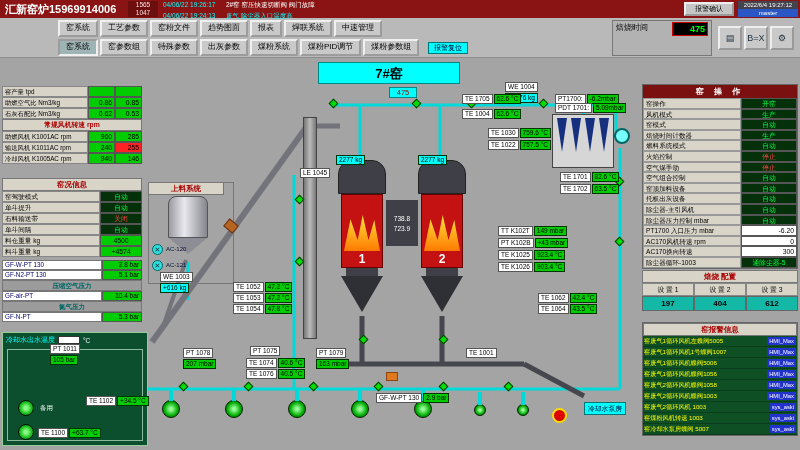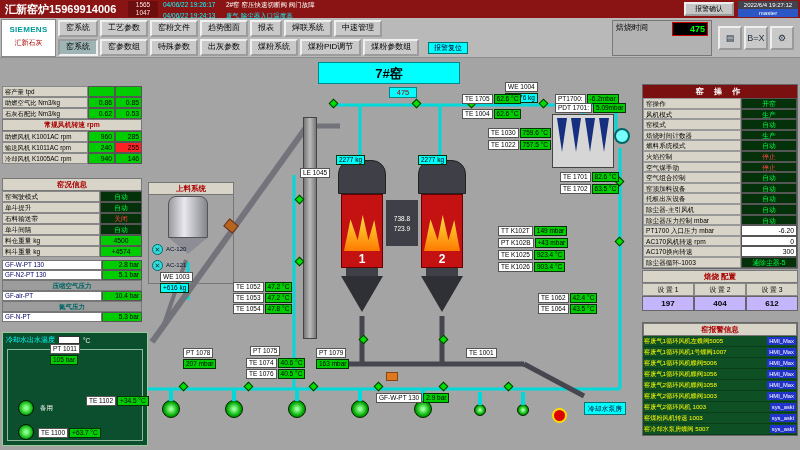--- a/index.html
+++ b/index.html
@@ -72,21 +72,21 @@
 .op-l{flex:1;background:#d8d4c8;font-size:6.6px;line-height:10px;padding-left:2px;border:1px solid #999;white-space:nowrap;overflow:hidden}
 .op-v{width:56px;font-size:6.8px;line-height:10px;text-align:center;border:1px solid #555}
 .op-v.state{background:#04300a;color:#0f4}
 .op-v.stop{background:#04300a;color:#f44}
 .op-v.num{background:#fff;color:#000;text-align:right;padding-right:2px}
 
 .settings{position:absolute;left:642px;top:270px;width:156px;z-index:4}
 .set-grid{display:flex}
 .set-col{flex:1}
 .set-l{background:#d8d4c8;font-size:6.8px;text-align:center;line-height:11px;border:1px solid #888}
-.set-v{background:#c4b5fd;font-weight:bold;font-size:8px;text-align:center;line-height:13px;border:1px solid #666}
+.set-v{background:#14b8a6;font-weight:bold;font-size:8px;text-align:center;line-height:13px;border:1px solid #666}
 
 .alarms{position:absolute;left:642px;top:322px;width:156px;z-index:4;border:1px solid #666;background:#0e5024}
 .al-row{display:flex;align-items:center;height:11px;border-bottom:1px solid #0a3d1b;padding:0 1px;cursor:pointer}
 .al-text{flex:1;color:#ff0;font-size:6.2px;white-space:nowrap;overflow:hidden}
 .al-badge{background:#23c;color:#fff;font-size:5.8px;line-height:8px;padding:0 2px;margin-left:1px}
 
 
 .cool{position:absolute;left:2px;top:332px;width:146px;height:114px;background:#0b4f2e;border:1px solid #9c9;z-index:4}
 .cool-title{display:flex;align-items:center;gap:3px;padding:2px 3px}
 .cool-name{color:#0ff;font-size:7px;white-space:nowrap}
@@ -111,21 +111,21 @@
 .crossover{position:absolute;left:386px;top:200px;width:32px;height:46px;background:#3f3f47;z-index:3;display:flex;flex-direction:column;justify-content:center;gap:3px}
 .ktemp{color:#fff;font-size:6.5px;text-align:center}
 .dust{position:absolute;left:552px;top:114px;width:62px;height:54px;background:#d6d6d6;border:1px solid #444;display:flex;justify-content:space-evenly;padding-top:3px;z-index:3}
 .bag{width:0;height:0;border-left:5px solid transparent;border-right:5px solid transparent;border-top:34px solid #16307f}
 .fanbig{position:absolute;left:614px;top:128px;width:16px;height:16px;border-radius:50%;background:#7ff;border:2px solid #066;z-index:4}
 .silo{position:absolute;left:168px;top:196px;width:40px;z-index:3}
 .silo-body{height:42px;background:linear-gradient(90deg,#9a9aa0,#e8e8ee 40%,#85858d);border:1px solid #555;border-radius:8px 8px 0 0}
 .silo-cone{width:0;height:0;border-left:19px solid transparent;border-right:19px solid transparent;border-top:16px solid #8d8d95;margin-left:1px}
 .tower{position:absolute;left:303px;top:117px;width:14px;height:222px;background:linear-gradient(90deg,#777,#bbb,#777);border:1px solid #444;z-index:2}
 .feedbox{position:absolute;left:148px;top:182px;width:86px;height:102px;border:1px solid #777;z-index:2}
-.feed-title{position:absolute;left:148px;top:182px;width:86px;z-index:3}
+.feed-title{position:absolute;left:148px;top:182px;width:76px;z-index:3}
 .skipcar{position:absolute;left:226px;top:220px;width:10px;height:12px;background:#b5651d;border:1px solid #632;transform:rotate(-50deg);z-index:3}
 .vibro{position:absolute;left:386px;top:372px;width:12px;height:9px;background:#e07820;border:1px solid #841;z-index:4}
 .fan-sm{position:absolute;width:11px;height:11px;border-radius:50%;background:#3dd;border:1px solid #066;color:#033;font-size:7px;line-height:9px;text-align:center;z-index:4}
 .fan-lbl{position:absolute;font-size:6px;color:#013;z-index:4}
 .redpump{position:absolute;left:552px;top:408px;width:15px;height:15px;border-radius:50%;background:#d00;border:2px solid #fd0;z-index:5;cursor:pointer}
 
 
 .sensor{position:absolute;z-index:6;display:flex;gap:1px}
 .sensor.stack{flex-direction:column;align-items:flex-start}
 .s-l{background:#fff;border:1px solid #555;color:#000;font-size:6.5px;line-height:8px;padding:0 2px;white-space:nowrap}
@@ -186,24 +186,20 @@
       </div>
     </div>
     <div class="tb-ack">报警确认</div>
     <div class="tb-clock">
       <div>2022/6/4 19:27:12</div>
       <div class="tb-user">master</div>
     </div>
   </div>
 
   <div class="menubar">
-    <div class="brand">
-      <div class="brand-logo">SIEMENS</div>
-      <div class="brand-sub">汇新石灰</div>
-    </div>
     <div class="menu-row r1">
         <div class="mbtn">窑系统</div>
         <div class="mbtn">工艺参数</div>
         <div class="mbtn">窑粉文件</div>
         <div class="mbtn">趋势图面</div>
         <div class="mbtn">报表</div>
         <div class="mbtn">焊联系统</div>
         <div class="mbtn">中速管理</div>
       </div>
     <div class="menu-row r2">

